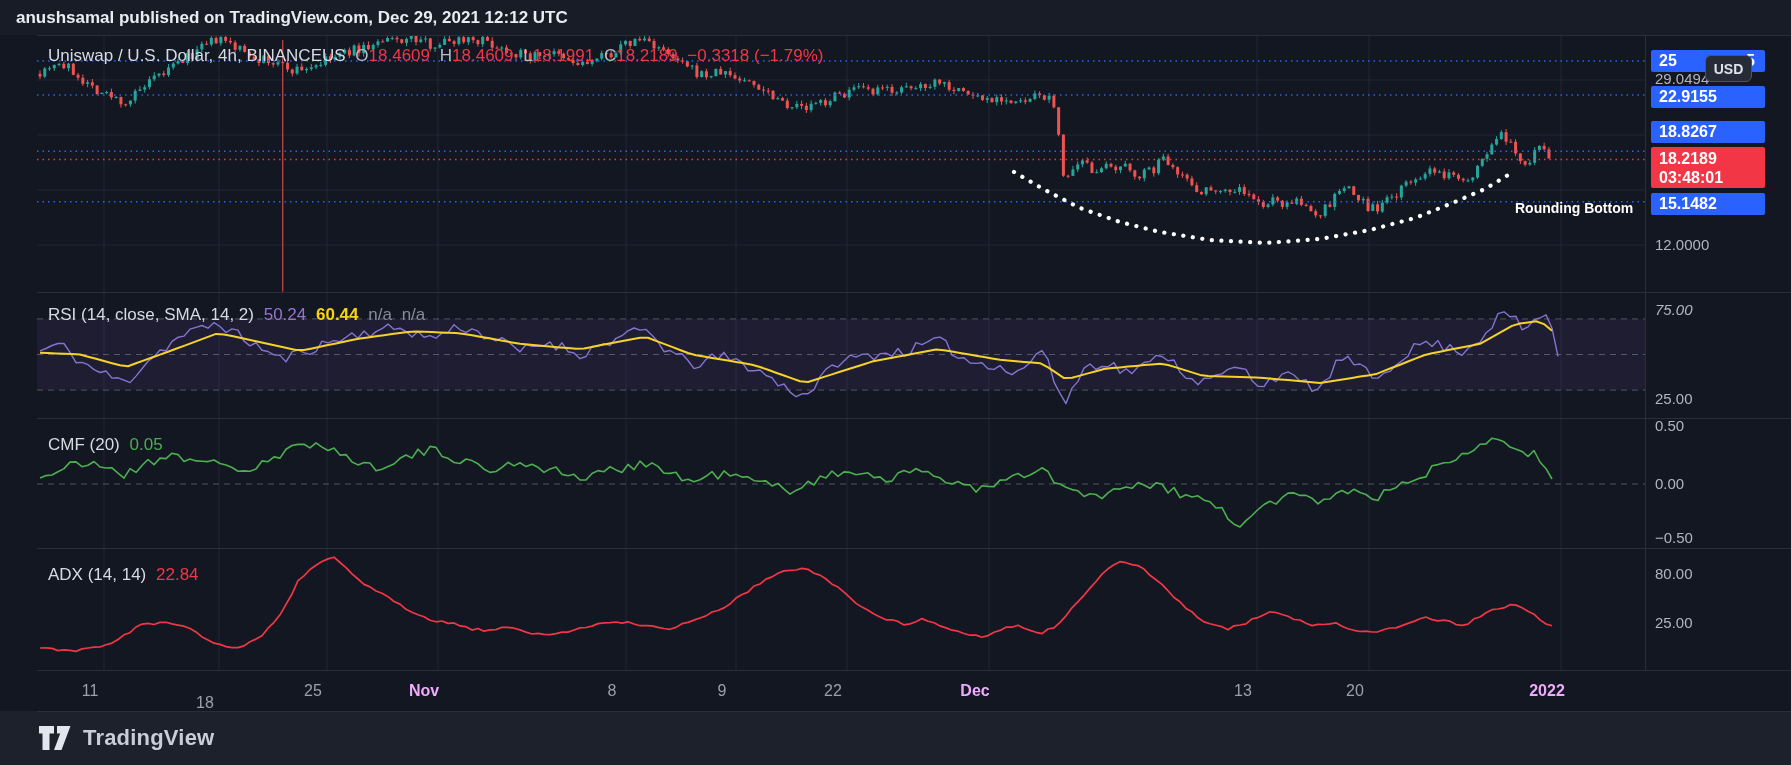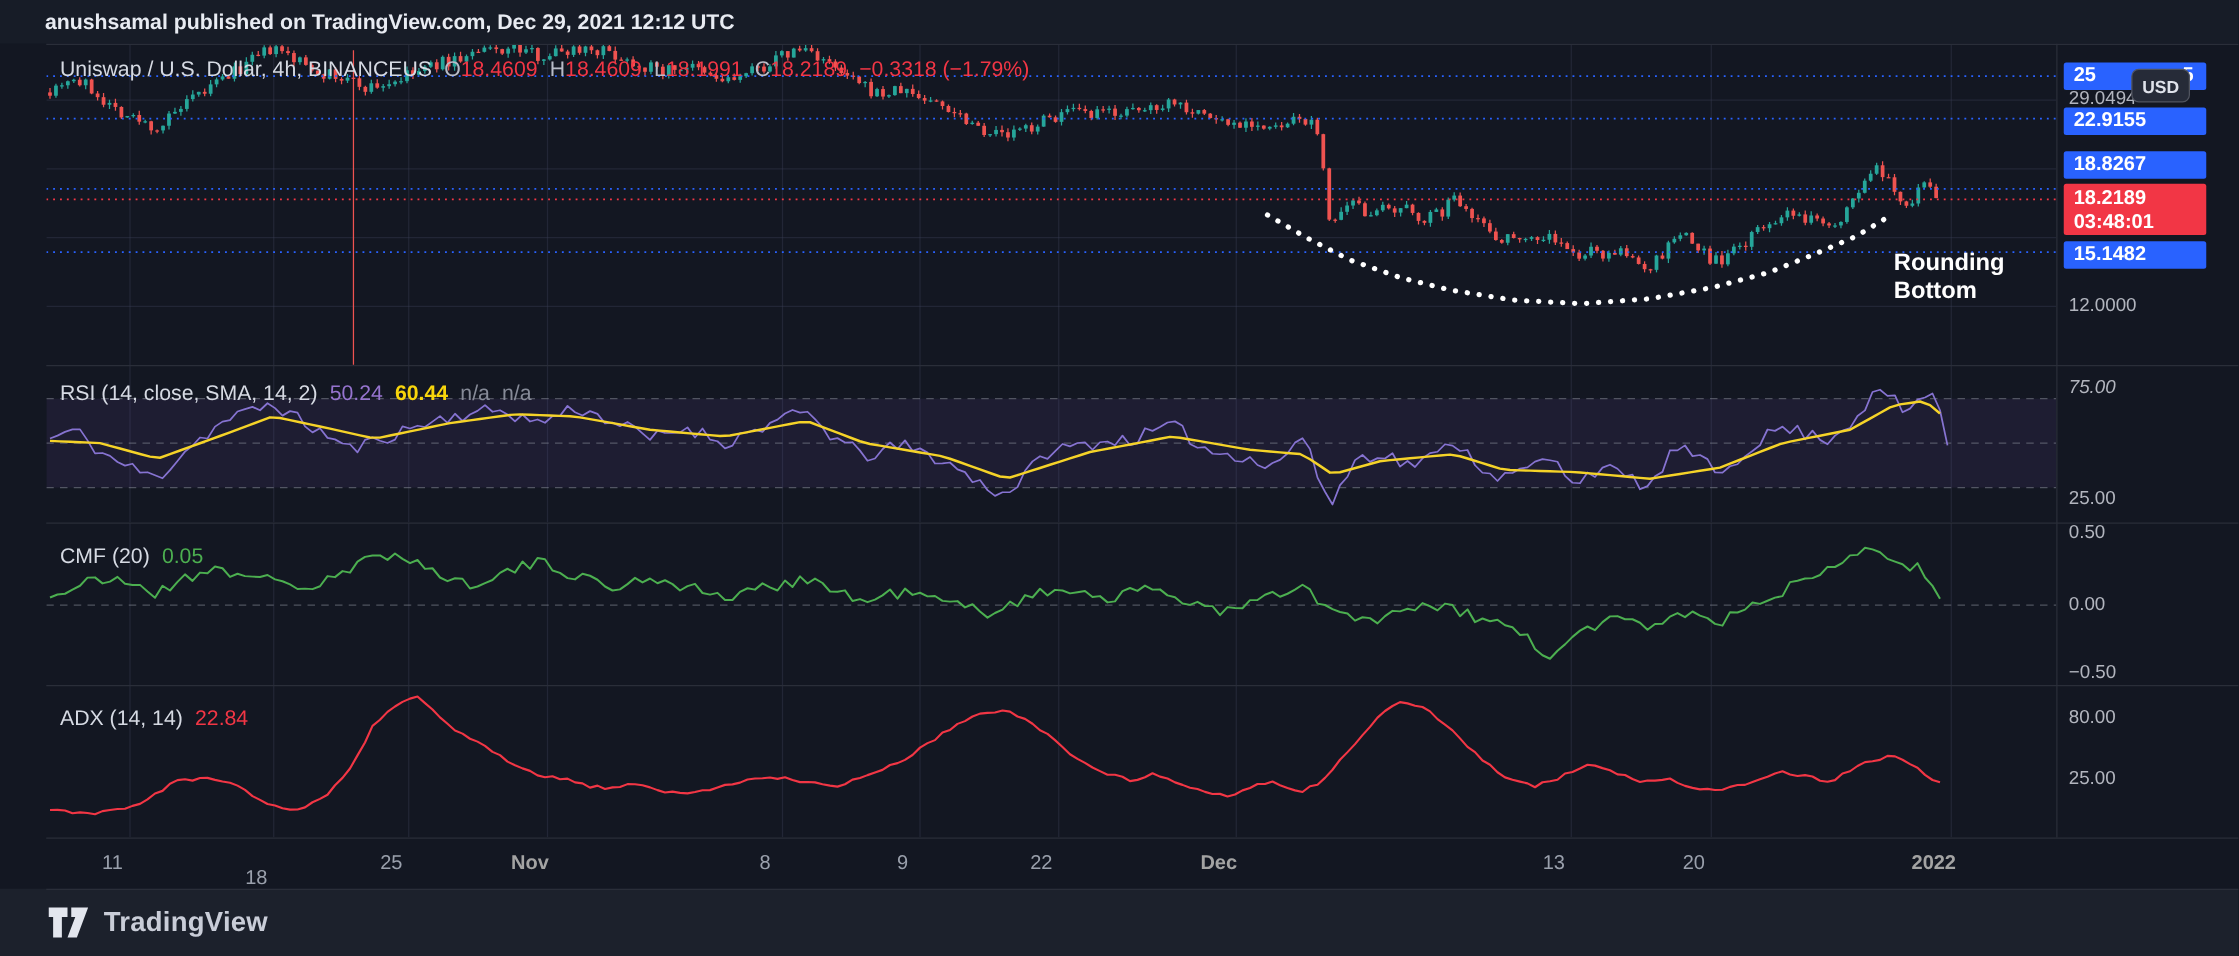--- a/index.html
+++ b/index.html
@@ -1,40 +1,40 @@
 <!DOCTYPE html>
 <html><head>
 <meta charset="utf-8">
 <style>
   html,body{margin:0;padding:0;background:#10141d;}
   .page{position:relative;width:1791px;height:765px;background:#161b26;overflow:hidden;
         font-family:"Liberation Sans","DejaVu Sans",sans-serif;-webkit-font-smoothing:antialiased;}
   .header{position:absolute;top:0;left:0;width:100%;height:35px;background:#171c27;color:#e8ebf2;
-          font-size:17px;font-weight:700;line-height:35px;padding-left:36px;box-sizing:border-box;}
+          font-size:17px;font-weight:700;line-height:35px;padding-left:16px;box-sizing:border-box;}
   .chart-bg{position:absolute;left:0;top:35px;width:1791px;height:676px;background:#131722;}
   .pane{position:absolute;left:37px;width:1608px;overflow:hidden;}
   .pane .plot,.pane .plot svg{position:absolute;left:0;top:0;}
   .pane-price{top:35px;height:257px;}
   .pane-rsi{top:292px;height:126px;}
   .pane-cmf{top:418px;height:130px;}
   .pane-adx{top:548px;height:122px;}
   .hsep{position:absolute;left:37px;width:1754px;height:1px;background:#2a2e39;z-index:6;}
   .legend{position:absolute;left:11px;z-index:5;font-size:17px;color:#cfd3dd;white-space:nowrap;}
   .legend span{margin-right:5px;}
   .l-title{color:#d6dae3;}
   .l-k{color:#b8bcc8;margin-right:0 !important;}
   .red{color:#f23645;}
   .purple{color:#9674cf;}
   .yellow{color:#f7d50c;font-weight:700;}
   .green{color:#4caf50;}
   .gray{color:#868b98;}
-  .rb-label{position:absolute;left:1478px;top:165px;z-index:7;color:#ffffff;font-weight:700;font-size:19px;}
+  .rb-label{position:absolute;left:1478px;top:165px;z-index:7;color:#ffffff;font-weight:700;font-size:14px;}
   .time-axis{position:absolute;left:0;top:670px;width:1791px;height:41px;z-index:4;}
   .t-label{position:absolute;top:0;line-height:41px;transform:translateX(-50%);font-size:16px;color:#9aa0ac;}
-  .t-label.major{color:#a3a3a3;font-weight:700;}
+  .t-label.major{color:#f0abfc;font-weight:700;}
   .right-axis{position:absolute;left:1645px;top:35px;width:146px;height:635px;border-left:1px solid #2a2e39;z-index:5;}
   .ax-tick{position:absolute;left:9px;height:18px;line-height:18px;font-size:15px;color:#b2b5be;}
   .ax-tag{position:absolute;left:5px;width:114px;height:22px;line-height:22px;border-radius:2px;
           color:#fff;font-size:16px;font-weight:700;padding-left:8px;box-sizing:border-box;}
   .ax-tag.blue{background:#2962ff;}
   .ax-tag.red{background:#f23645;}
   .ax-tag.tall{height:41px;line-height:19px;padding-top:2px;}
   .ax-tag.split{display:flex;justify-content:space-between;padding:0 10px 0 8px;}
   .usd-btn{position:absolute;left:59px;top:20px;width:45px;height:25px;z-index:9;background:#262b38;
            border:1px solid #50545f;border-radius:6px;color:#dfe2ea;font-size:14px;font-weight:700;

